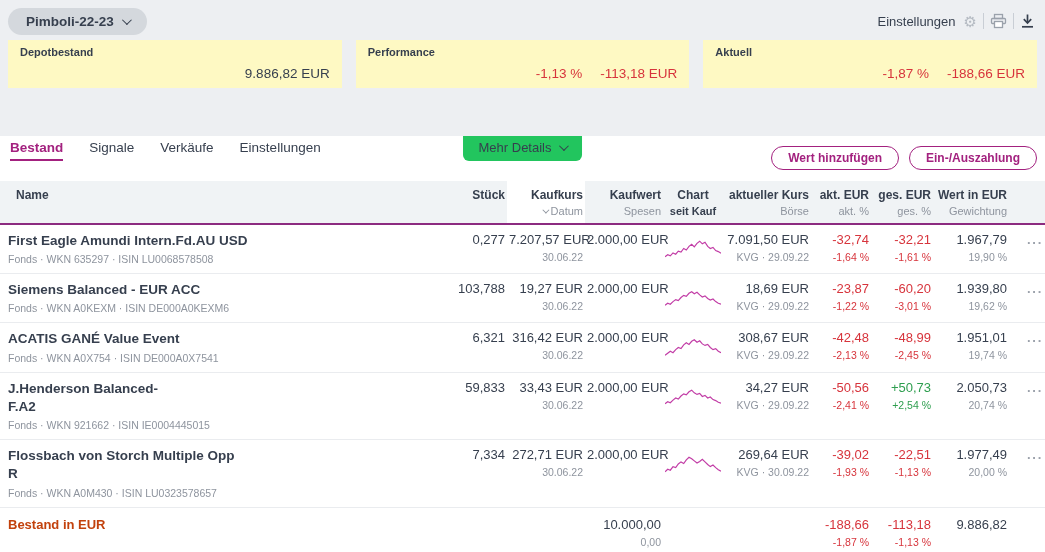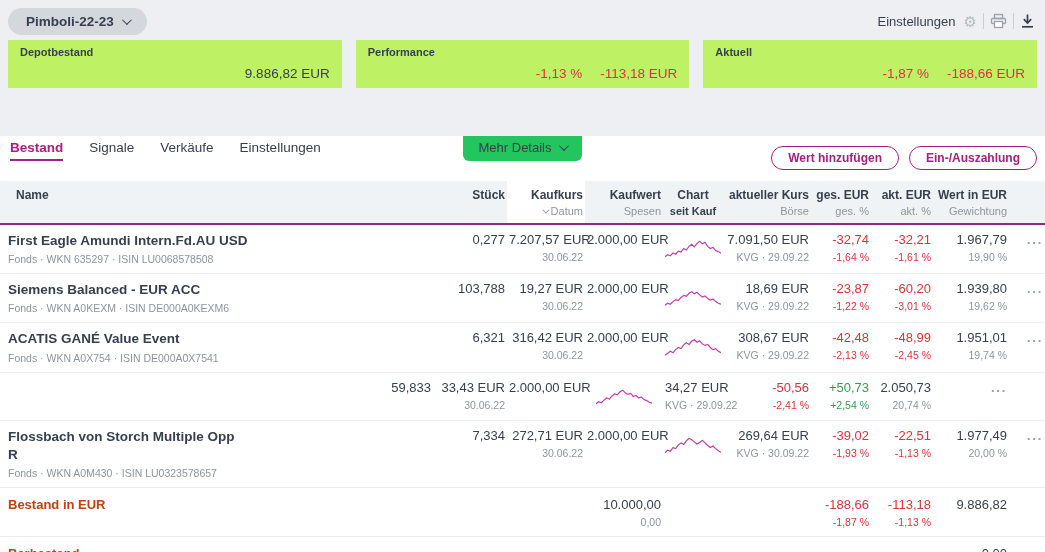--- a/index.html
+++ b/index.html
@@ -20,21 +20,21 @@
     font-family:inherit; display:flex; align-items:center; cursor:pointer;
   }
   .chev { display:inline-block; width:7px; height:7px; border-right:1.6px solid currentColor; border-bottom:1.6px solid currentColor; transform:rotate(45deg) translateY(-2px); margin-left:8px; }
   .chev.sm { width:5px; height:5px; margin:0 4px 0 0; border-width:1.2px; }
   .top-actions { display:flex; align-items:center; gap:6px; font-size:13px; color:#363f4e; }
   .gear { color:#b4bac2; font-size:15px; line-height:1; }
   .vsep { width:1px; height:16px; background:#c9ced5; }
   .icon-btn { background:none; border:none; cursor:pointer; display:flex; align-items:center; padding:0; font-family:inherit; font-size:13px; color:#363f4e; gap:8px; }
   
   .cards { display:flex; gap:14px; padding:0 8px; height:48px; }
-  .card { flex:1; background:#bef264; padding:6px 12px 7px; display:flex; flex-direction:column; justify-content:space-between; }
+  .card { flex:1; background:#fef9c3; padding:6px 12px 7px; display:flex; flex-direction:column; justify-content:space-between; }
   .card-label { font-size:11px; font-weight:bold; color:#363f4e; }
   .card-values { display:flex; justify-content:flex-end; gap:18px; font-size:13.5px; color:#363f4e; }
   .neg { color:#d7343c !important; }
   .pos { color:#2e9e4f !important; }
   
   .panel { background:#fff; margin-top:9px; position:relative; min-height:446px; }
   .more-details {
     position:absolute; top:0; left:50%; transform:translateX(-50%);
     background:#22c55e; border:none; border-radius:0 0 6px 6px;
     font-family:inherit; font-size:13px; color:#363f4e;
@@ -170,26 +170,26 @@
     </div>
     <div class="hcell center">
       <span class="h-top">Chart</span>
       <span class="h-sub dark">seit Kauf</span>
     </div>
     <div class="hcell">
       <span class="h-top">aktueller Kurs</span>
       <span class="h-sub">Börse</span>
     </div>
     <div class="hcell">
+      <span class="h-top">akt. EUR</span>
+      <span class="h-sub">akt. %</span>
+    </div>
+    <div class="hcell">
       <span class="h-top">ges. EUR</span>
       <span class="h-sub">ges. %</span>
-    </div>
-    <div class="hcell">
-      <span class="h-top">akt. EUR</span>
-      <span class="h-sub">akt. %</span>
     </div>
     <div class="hcell">
       <span class="h-top">Wert in EUR</span>
       <span class="h-sub">Gewichtung</span>
     </div>
     <div class="hcell"></div>
   </div>
 
   <div id="rows">
     <div class="grid trow">
@@ -303,20 +303,25 @@
         <div class="s ges-s neg">-2,45 %</div>
       </div>
       <div class="cell">
         <div class="v">1.951,01</div>
         <div class="s">19,74 %</div>
       </div>
       <div class="cell"><button class="menu-dots">···</button></div>
     </div>
 
     <div class="grid trow">
+      <div class="cell name-cell">
+        <div class="fund-name">J.Henderson Balanced-
+F.A2</div>
+        <div class="fund-meta">Fonds · WKN 921662 · ISIN IE0004445015</div>
+      </div>
       <div class="cell">
           <div class="v">59,833</div>
         </div>
       <div class="cell">
         <div class="v">33,43 EUR</div>
         <div class="s">30.06.22</div>
       </div>
       <div class="cell">
           <div class="v">2.000,00 EUR</div>
         </div>

